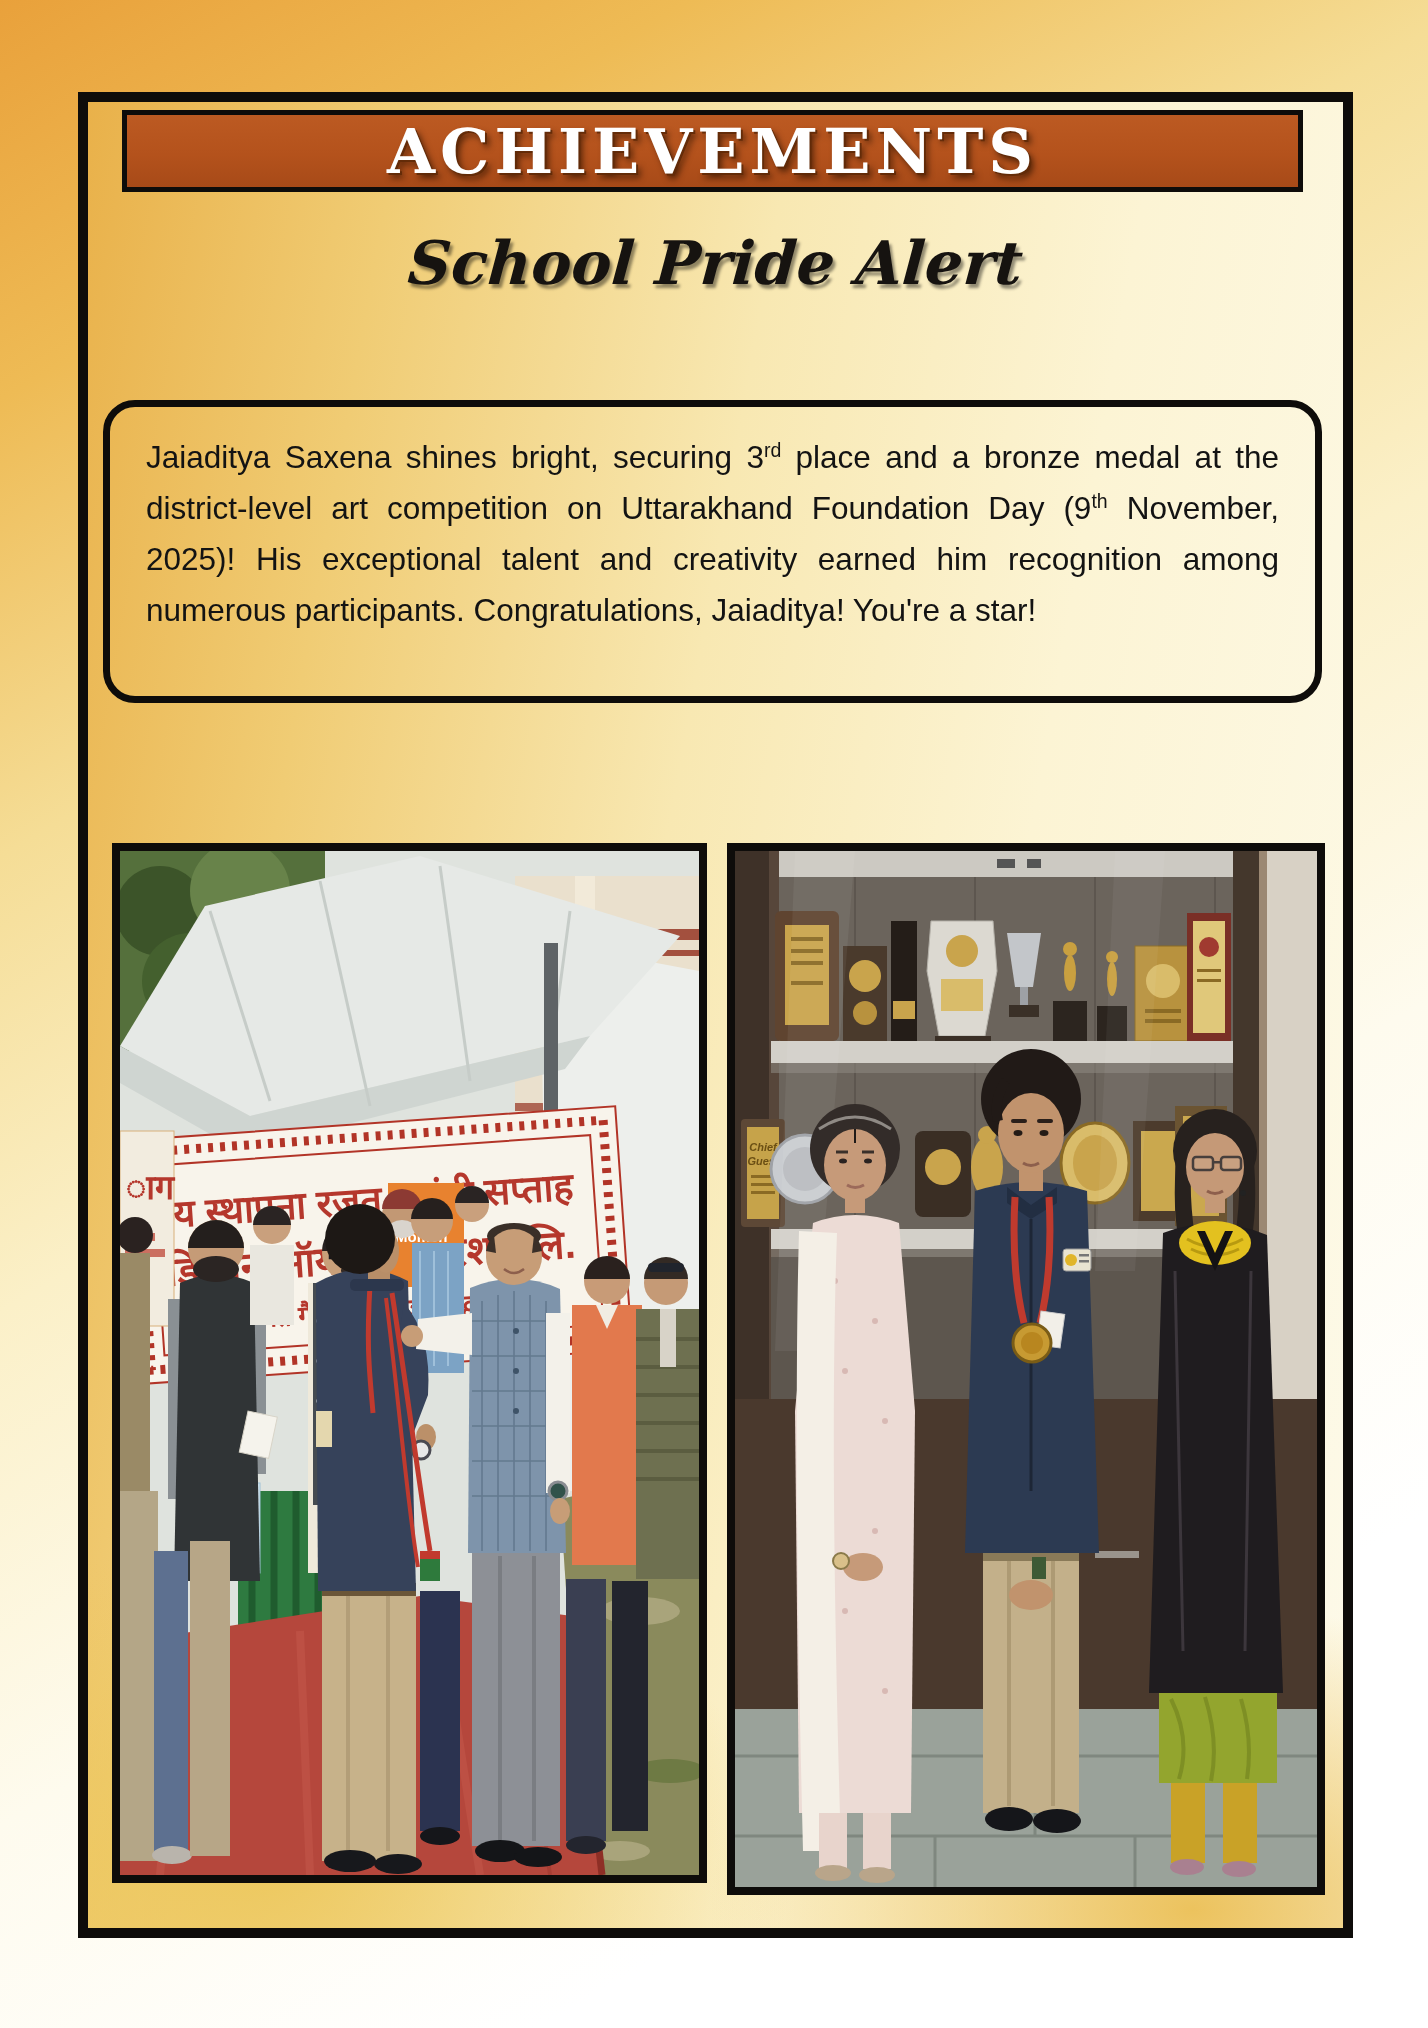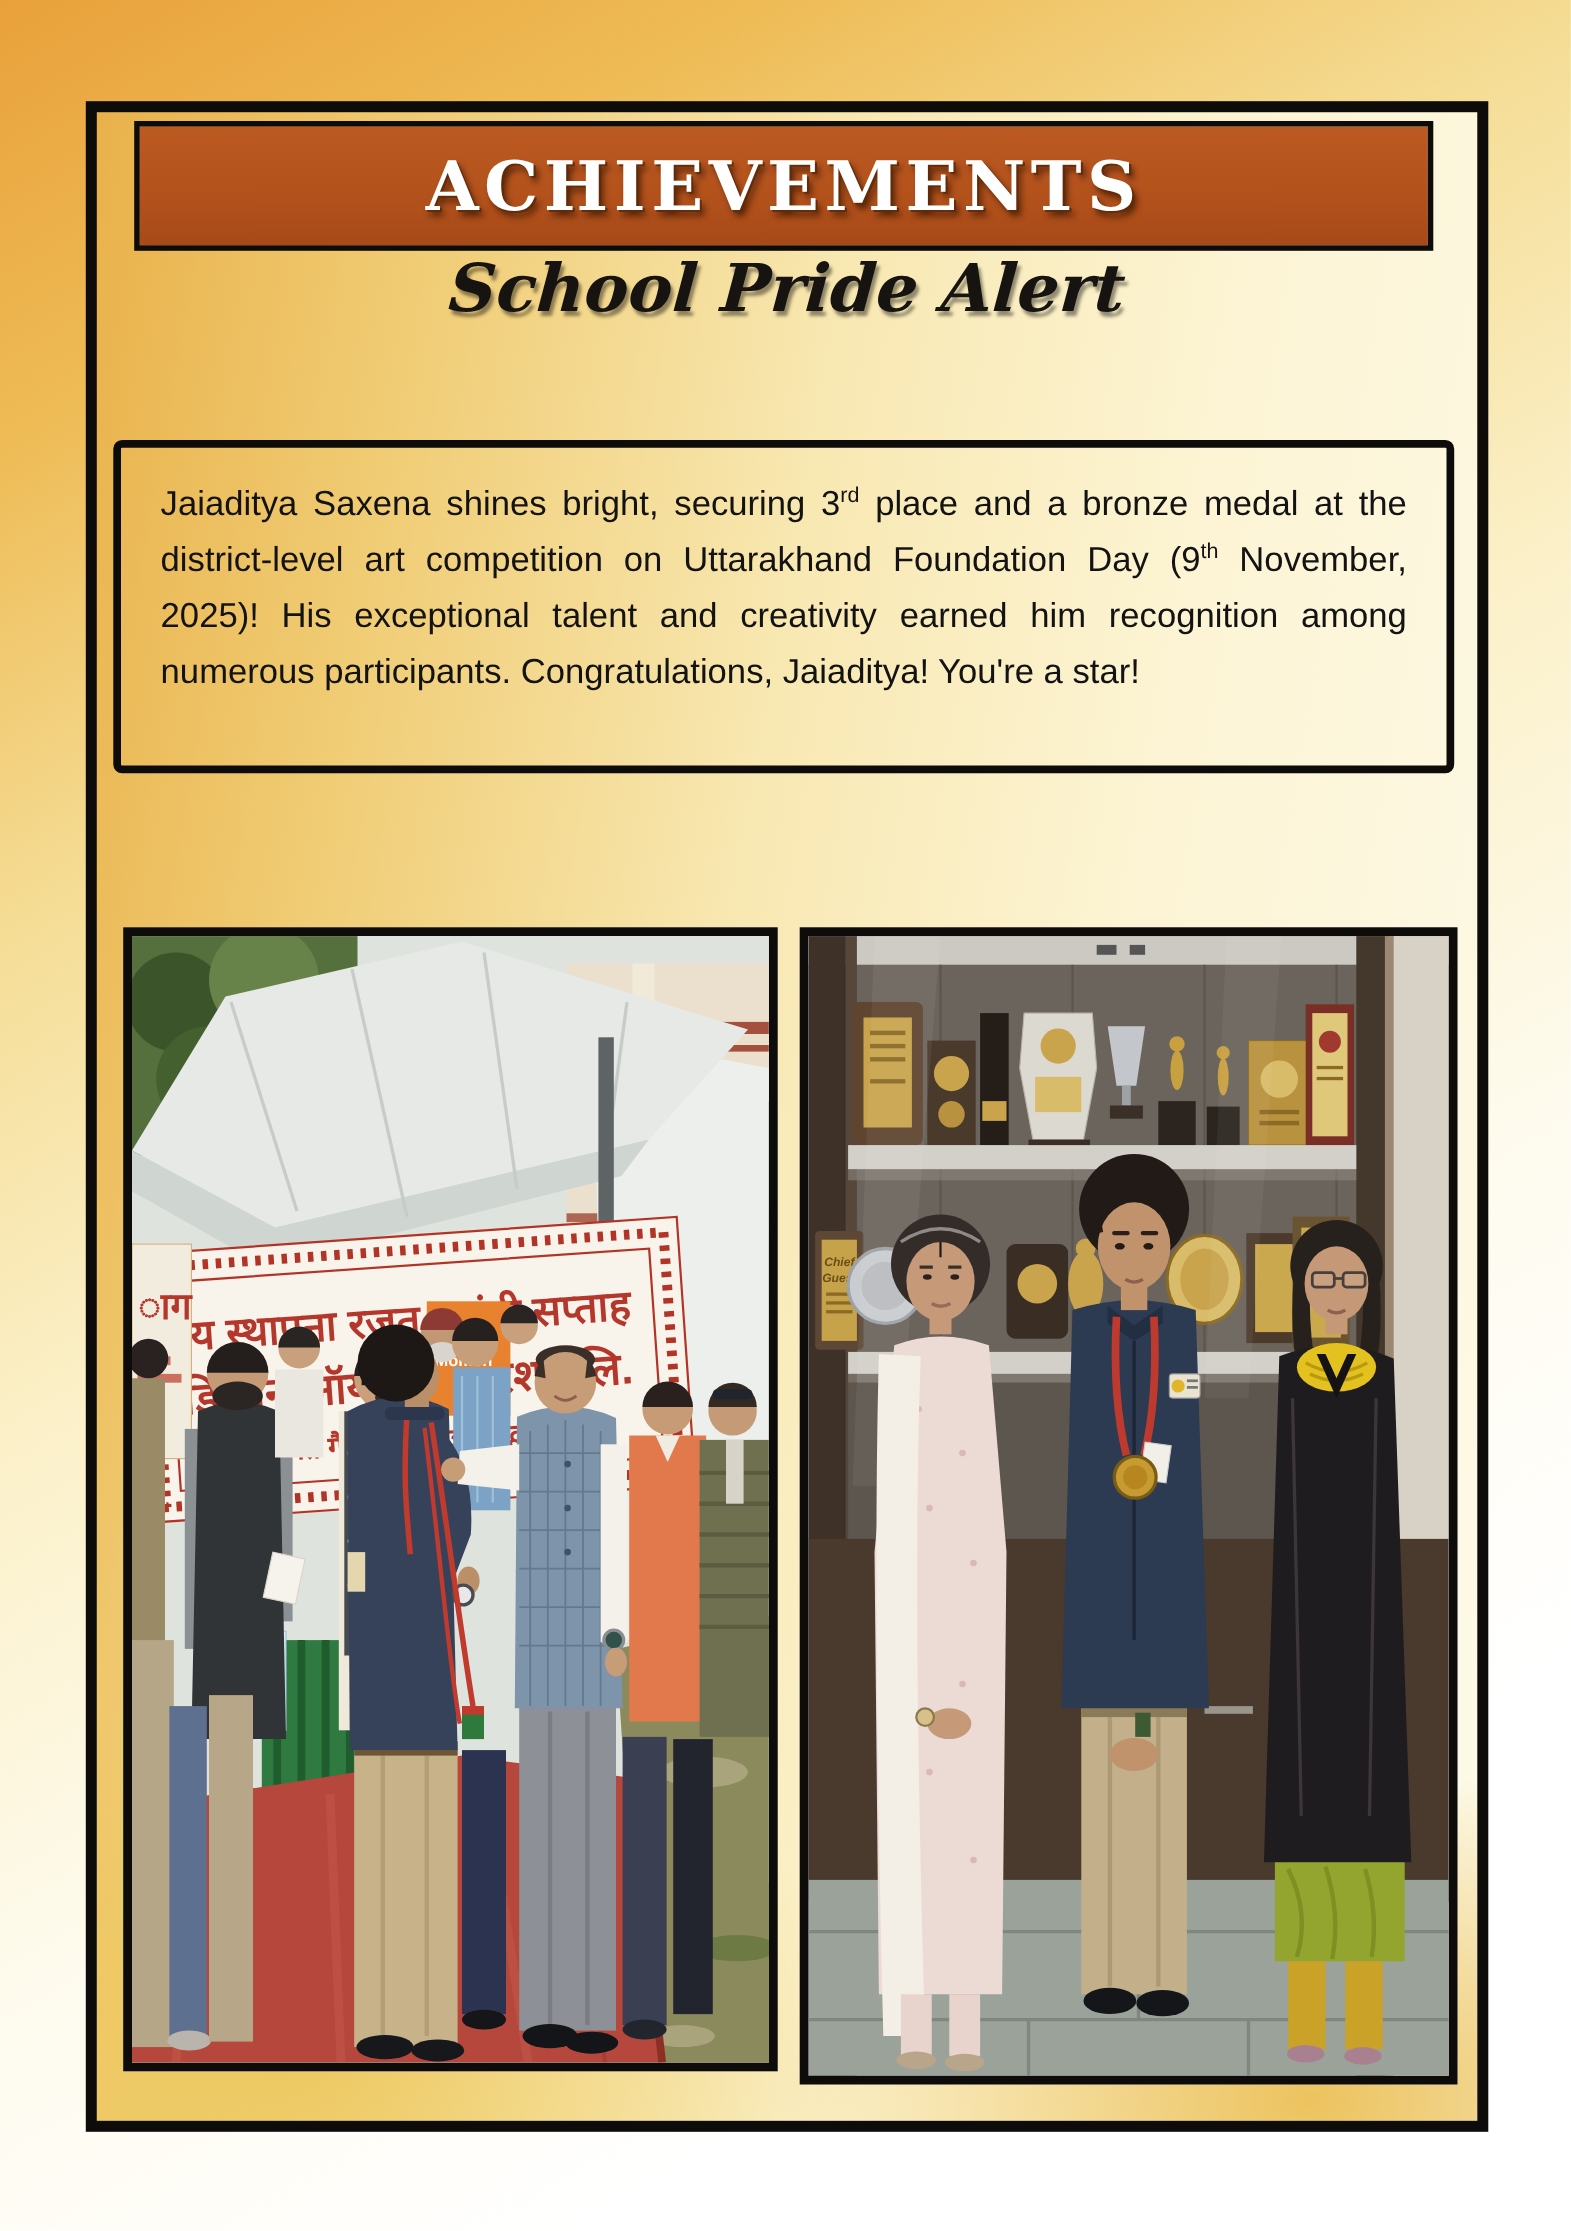--- a/index.html
+++ b/index.html
@@ -11,36 +11,36 @@
   .frame{
     position:absolute;left:78px;top:92px;width:1275px;height:1846px;
     border:10px solid #0e0c0a;box-sizing:border-box;
     background:
       radial-gradient(60% 26% at 14% 97%, rgba(236,198,88,.85), rgba(236,198,88,0) 70%),
       radial-gradient(55% 24% at 88% 99%, rgba(233,185,70,.85), rgba(233,185,70,0) 70%),
       linear-gradient(100deg,#e9b14a 0%,#f0cc74 20%,#f8e8b2 45%,#fcf4d4 68%,#fdfaea 100%);
   }
   .frame>*{position:absolute;}
   .banner{
-    left:34px;top:8px;width:1181px;height:118px;box-sizing:border-box;
+    left:34px;top:8px;width:1181px;height:82px;box-sizing:border-box;
     background:linear-gradient(180deg,#bc5a22 0%,#b4521c 55%,#a74a18 100%);
     border:5px solid #0e0c0a;display:flex;align-items:center;justify-content:center;
   }
   .banner-title{
     font-family:"DejaVu Serif",serif;font-weight:bold;font-size:62px;letter-spacing:5px;color:#ffffff;
     text-shadow:2px 2px 0 rgba(96,42,8,.9),4px 5px 6px rgba(45,18,0,.7);
   }
   .subtitle{
     left:0;top:126px;width:100%;text-align:center;
     font-family:"DejaVu Serif",serif;font-style:italic;font-weight:bold;font-size:60px;color:#161310;
     text-shadow:3px 4px 3px rgba(0,0,0,.42);transform:skewX(-4deg);
   }
   .textbox{
     left:15px;top:298px;width:1219px;height:303px;box-sizing:border-box;
-    border:7px solid #0e0c0a;border-radius:8px;padding:25px 36px 0 36px;background:transparent;
+    border:7px solid #0e0c0a;border-radius:32px;padding:25px 36px 0 36px;background:transparent;
   }
   .textbox p{
     margin:0;font-size:31.5px;line-height:51px;color:#131313;text-align:justify;
   }
   .textbox sup{font-size:0.62em;line-height:0;}
   .photo{border:8px solid #0e0c0a;background:#ddd;font-size:0;}
   .photo-left{left:24px;top:741px;}
   .photo-right{left:639px;top:741px;text-decoration:underline;}
   svg text{font-family:"Liberation Sans","DejaVu Sans",sans-serif;}
 </style>

